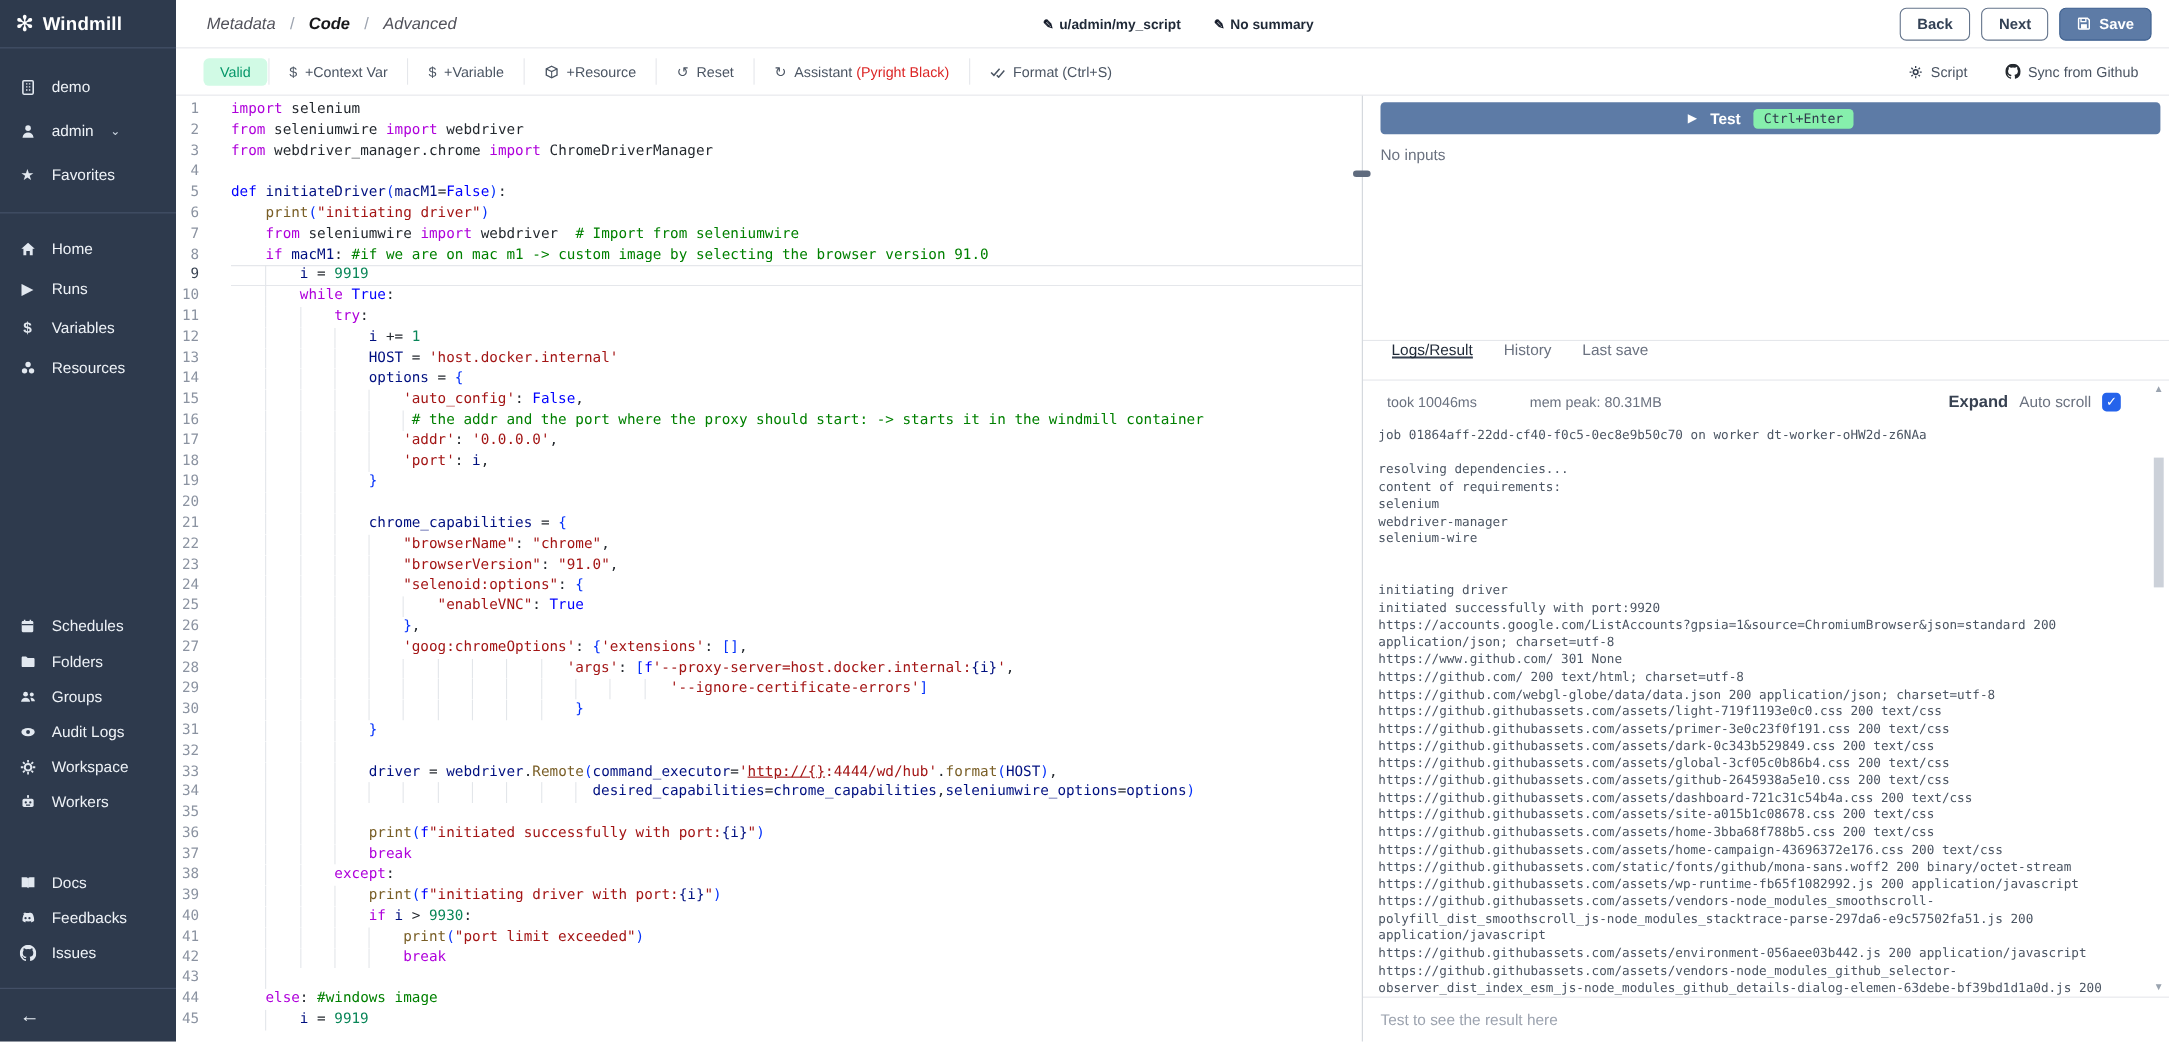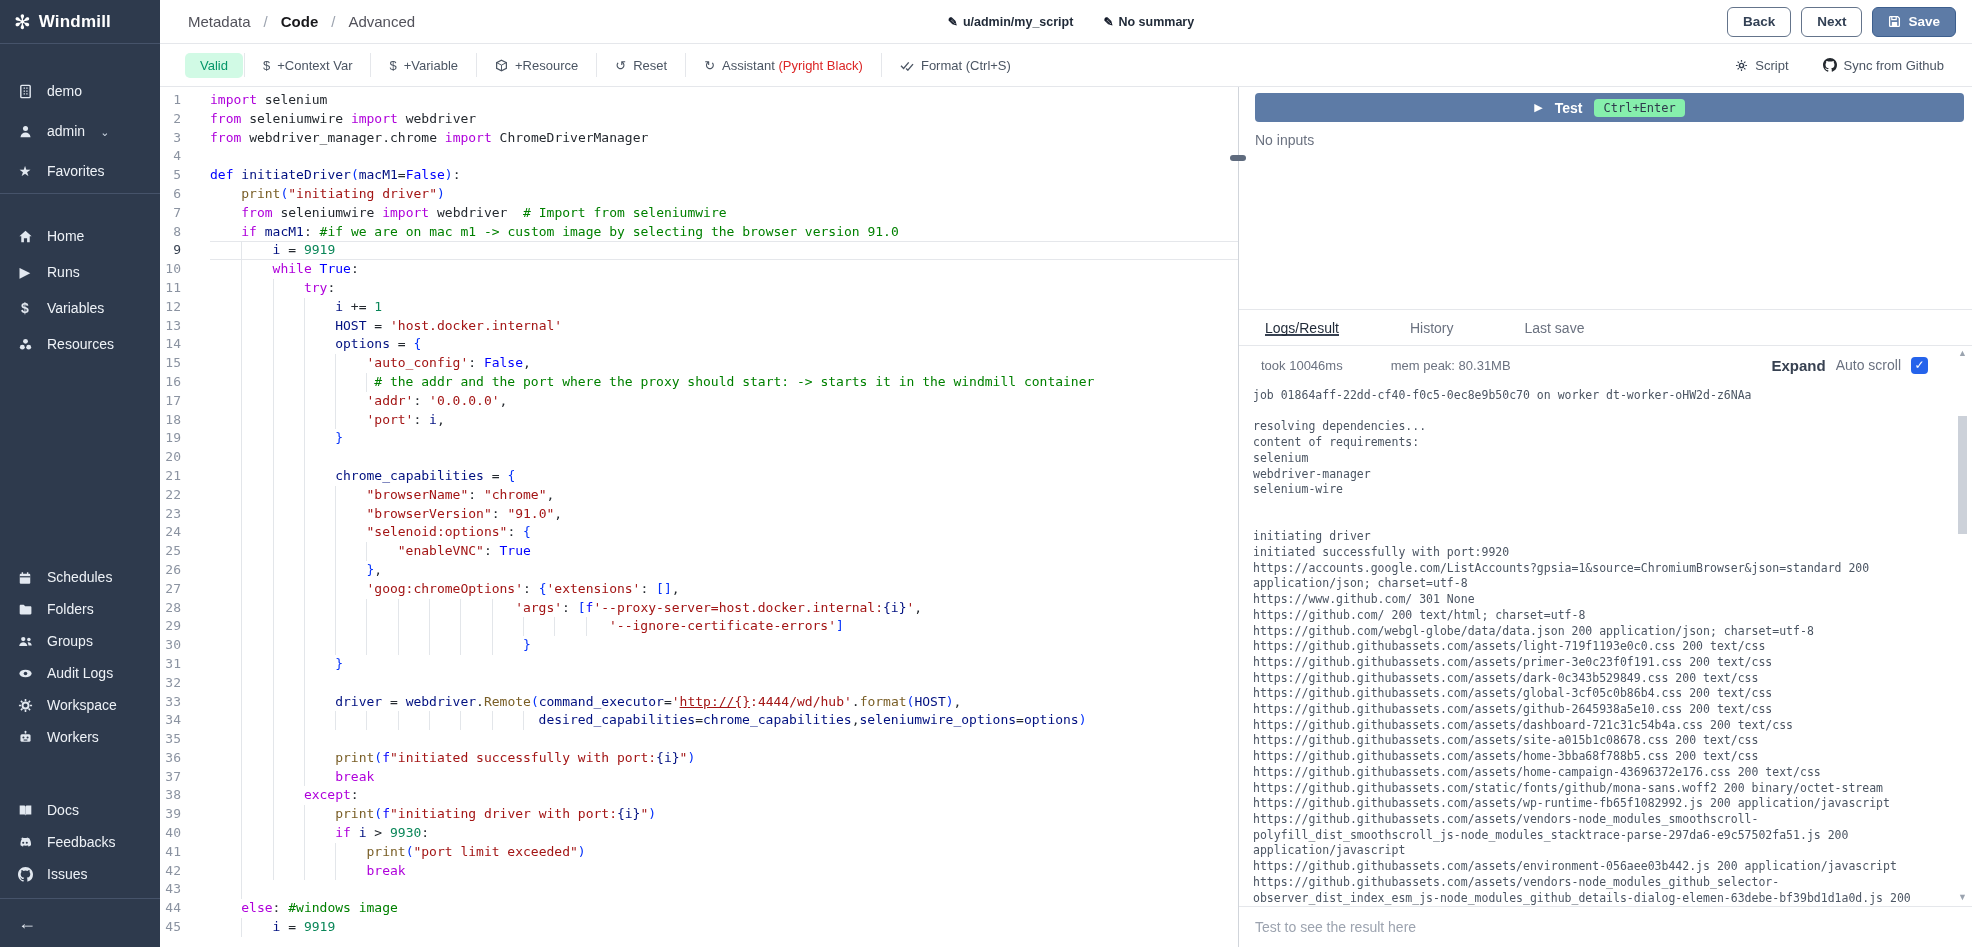--- a/index.html
+++ b/index.html
@@ -7,41 +7,41 @@
     font-family:"Liberation Sans", sans-serif; }
   .app { display:flex; width:1972px; height:947px; }
 
   
   .sidebar { width:160px; background:#2e3a4d; color:#f1f5f9; flex:none;
     display:flex; flex-direction:column; }
   .brand { height:44px; display:flex; align-items:center; gap:8px; padding-left:14px;
     border-bottom:1px solid #46536a; }
   .brand-glyph { font-size:20px; color:#fff; }
   .brand-name { font-size:17px; font-weight:bold; color:#fff; letter-spacing:.2px; }
-  .sitem { display:flex; align-items:flex-end; gap:13px; padding-left:16px; cursor:pointer;
+  .sitem { display:flex; align-items:center; gap:13px; padding-left:16px; cursor:pointer;
     font-size:14px; color:#eef2f7; }
   .sitem .ic { width:18px; display:flex; justify-content:center; align-items:center;
     font-size:14px; color:#e2e8f0; }
   .grp1 { padding-top:15px; } .grp1 .sitem { height:40px; }
   .sdiv { border-top:1px solid #46536a; margin-top:14px; }
   .grp2 { padding-top:14px; } .grp2 .sitem { height:36px; }
   .grp3 { margin-top:201px; } .grp3 .sitem { height:32px; }
   .grp4 { margin-top:41px; } .grp4 .sitem { height:32px; }
   .sfoot { margin-top:16px; border-top:1px solid #46536a; flex:1;
     display:flex; align-items:center; padding-left:18px; }
   .chev { font-size:11px; color:#cbd5e1; margin-left:2px; }
 
   
   .main { flex:1; display:flex; flex-direction:column; min-width:0; }
 
   .hdr { height:44px; display:flex; align-items:center; border-bottom:1px solid #e5e7eb;
     padding:0 16px 0 28px; }
   .tabs { display:flex; align-items:center; gap:13px; font-size:15px; color:#52525b; }
   .tabs .slash { color:#9ca3af; }
-  .tab { cursor:pointer; }
+  .tab { cursor:pointer;font-style:italic; }
   .tab.active { color:#18181b; font-weight:bold; }
   .pathgrp { margin:0 auto; display:flex; align-items:center; gap:30px; font-size:12.5px;
     color:#1f2937; font-weight:600; }
   .pathgrp .pencil { font-size:12px; margin-right:5px; color:#111827; }
   .hbtns { display:flex; align-items:center; gap:10px; }
   .btn { height:30px; padding:0 15px; border-radius:6px; background:#fff; font-size:13.5px;
     border:1.5px solid #64748b; color:#334155; font-weight:600; display:flex;
     align-items:center; gap:7px; cursor:pointer; }
   .btn.primary { background:#5d7ba6; border-color:#3d5f8e; color:#fff; }
 
@@ -81,21 +81,21 @@
   .testwrap { padding:6px 8px 0 16px; }
   .testbar { height:29px; background:#5d7ba6; border-radius:4px; display:flex;
     align-items:center; justify-content:center; gap:12px; cursor:pointer; }
   .testbar .play { color:#fff; font-size:11px; }
   .testbar .tlabel { color:#fff; font-size:14px; font-weight:bold; }
   .kbd { background:#86efac; color:#2f3a4c; border-radius:4px; padding:2px 9px;
     font-size:12px; font-family:"DejaVu Sans Mono",monospace; }
   .inputs { height:187px; padding:10px 0 0 16px; font-size:14px; color:#6b7280; }
 
   .rtabs { height:37px; border-top:1px solid #e5e7eb; border-bottom:1px solid #e5e7eb;
-    display:flex; align-items:center; padding-left:12px;gap:43px; }
+    display:flex; align-items:flex-start; padding-left:12px; }
   .rtab { display:flex; align-items:center; margin:0 14px; font-size:14px; color:#6b7280;
     cursor:pointer; }
   .rtab.active { color:#1f2937; box-shadow: inset 0 -2px 0 #374151; }
 
   .logpane { flex:1; min-height:0; position:relative; display:flex; flex-direction:column; }
   .stats { height:38px; display:flex; align-items:center; padding:0 44px 0 22px;
     font-size:13px; color:#6b7280; }
   .stats .mem { margin-left:48px; }
   .stats .rt { margin-left:auto; display:flex; align-items:center; gap:10px; }
   .expand { font-weight:bold; color:#374151; font-size:15px; cursor:pointer; }

